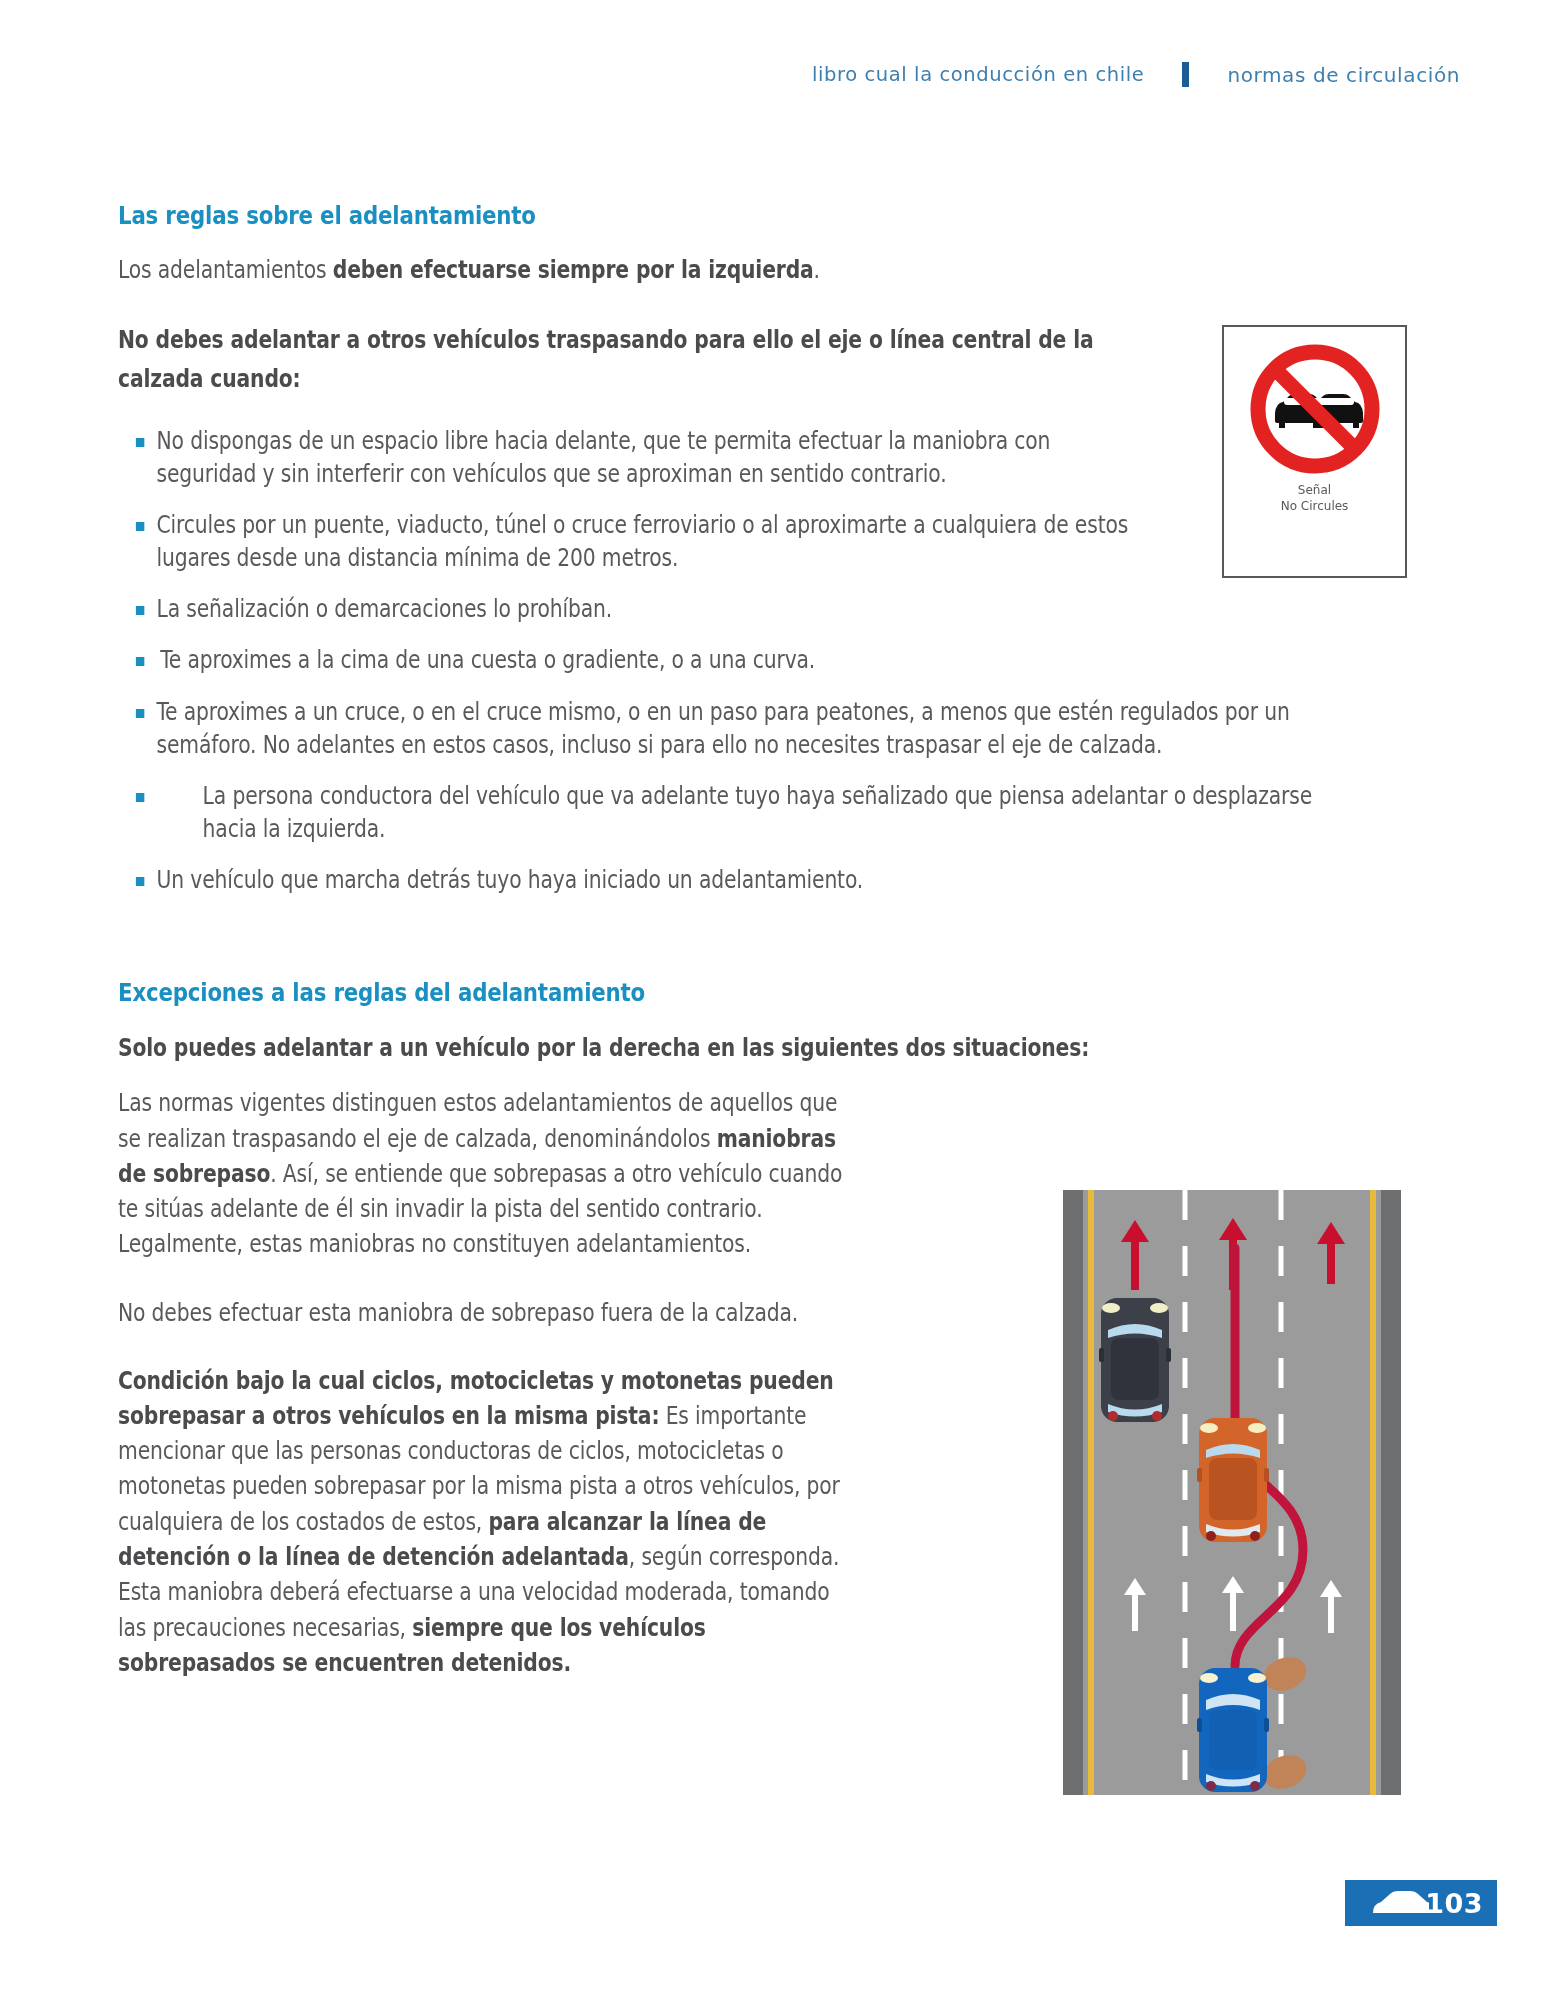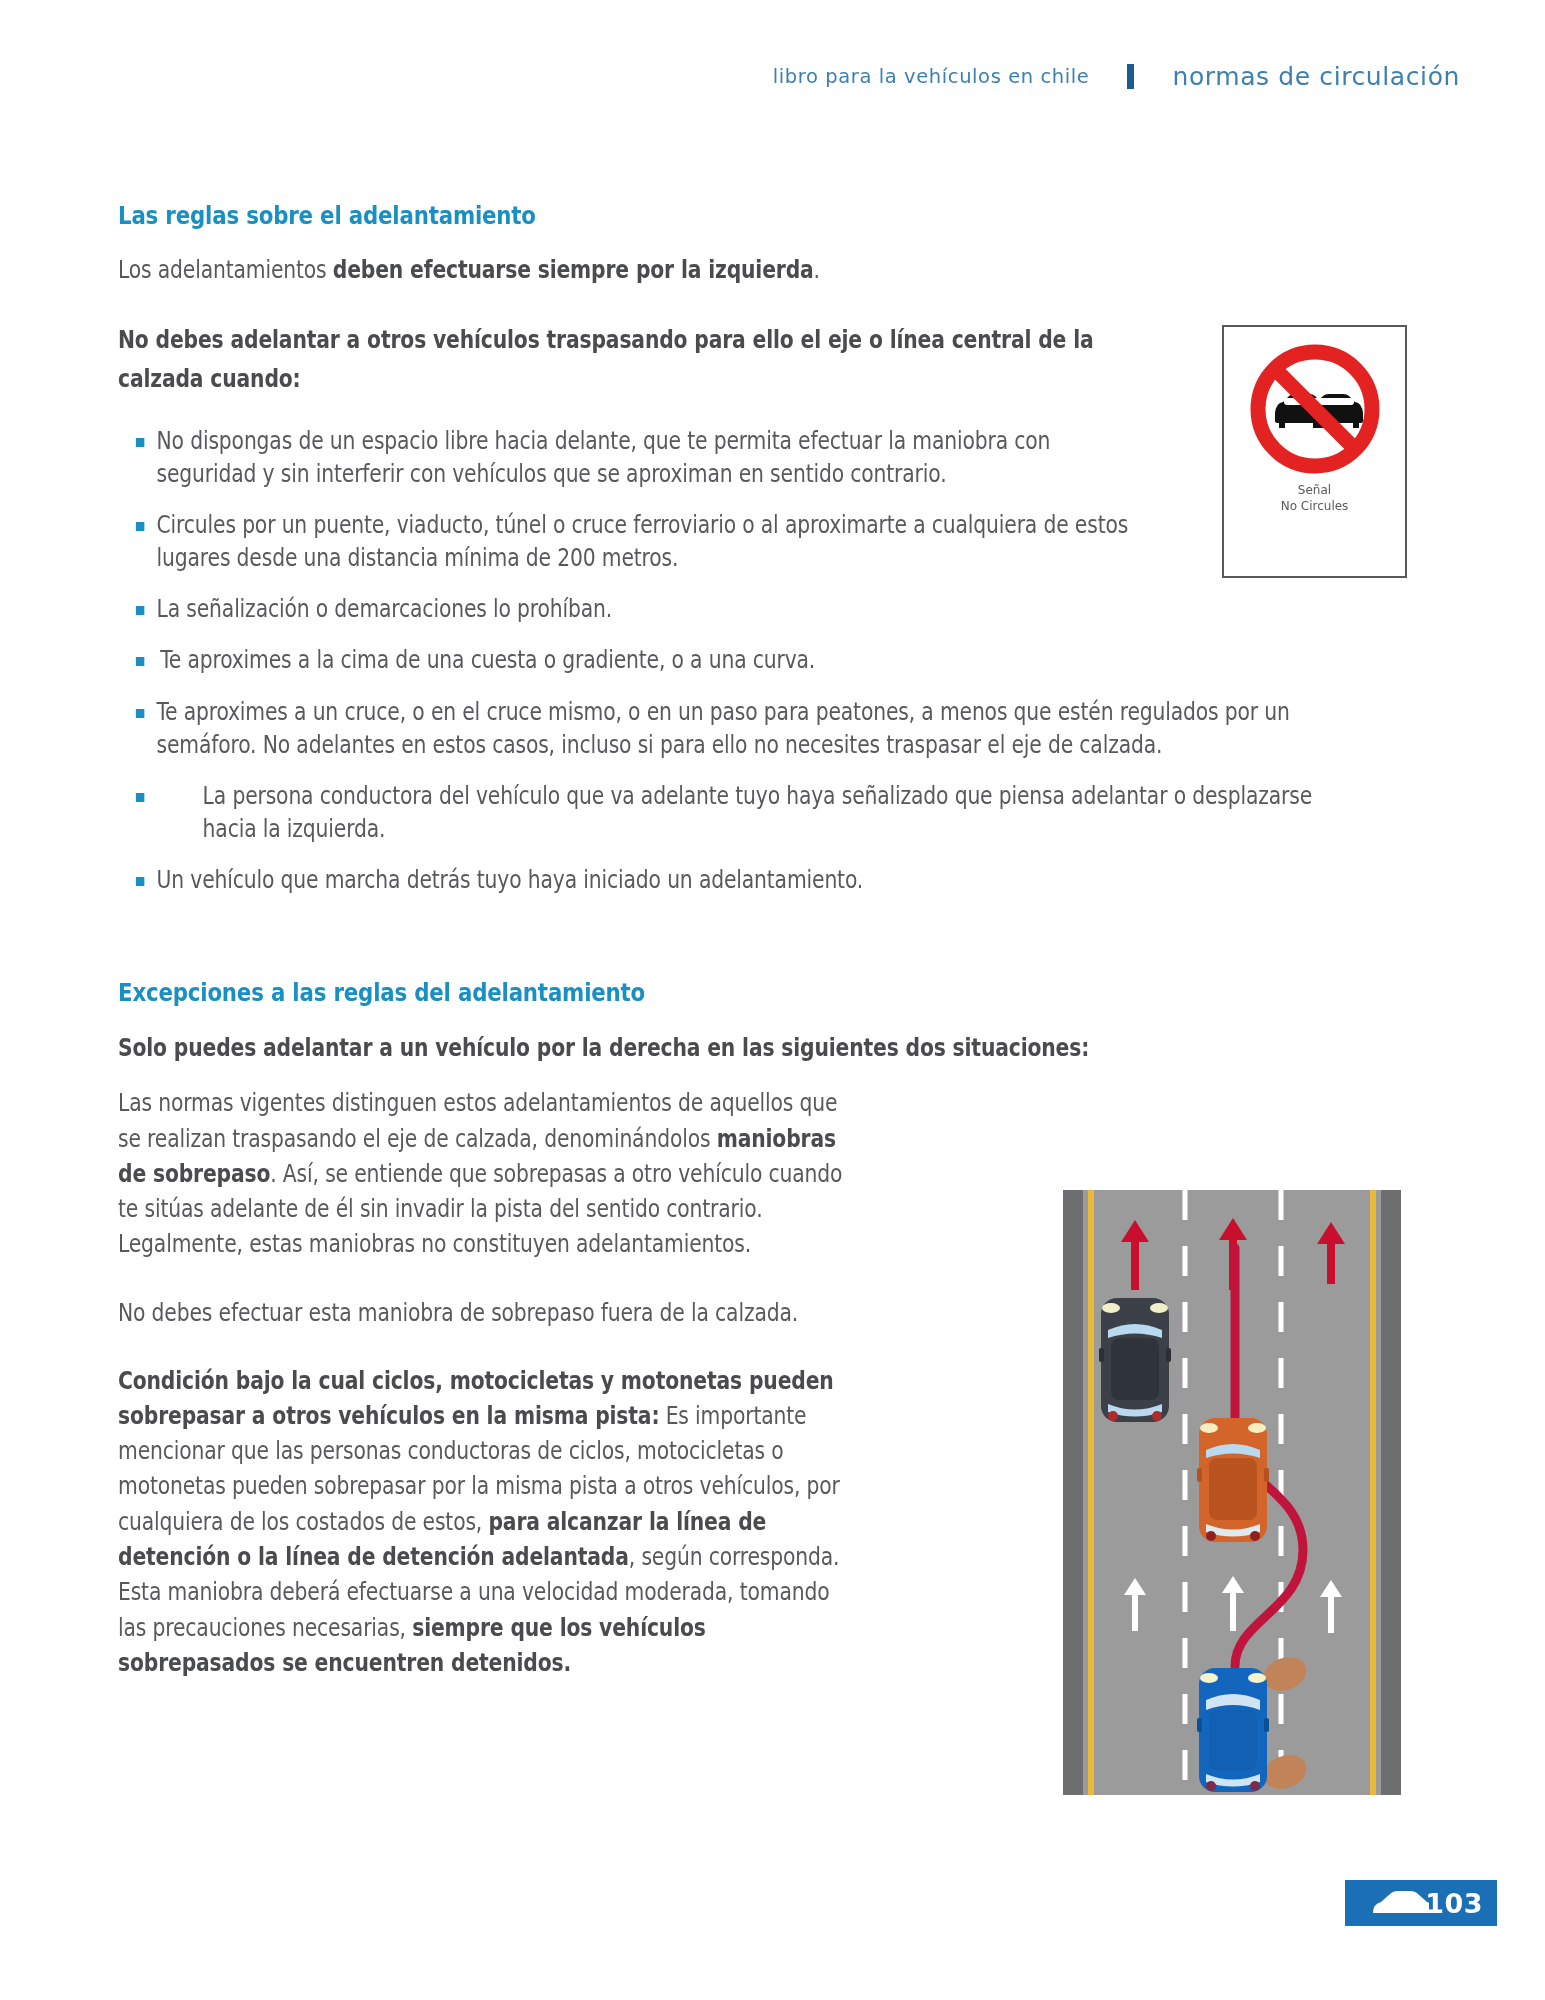--- a/index.html
+++ b/index.html
@@ -35,21 +35,21 @@
   }
   .header-sep {
     width: 7px;
     height: 25px;
     background: #1b5d92;
     margin: 0 38px;
     flex: none;
   }
   .header-right {
     font-family: "DejaVu Sans", sans-serif;
-    font-size: 25px;
+    font-size: 20px;
     letter-spacing: 0.6px;
     color: #3d7fae;
     white-space: nowrap;
   }
 
   
   .content {
     position: absolute;
     left: 118px;
     top: 200px;
@@ -175,21 +175,21 @@
   }
 
   .gap-lg { height: 62px; }
 </style>
 </head>
 <body>
 
 <div class="page">
 
   <div class="header">
-    <span class="header-left">libro para la vehículos en chile</span>
+    <span class="header-left">libro cual la conducción en chile</span>
     <span class="header-sep"></span>
     <span class="header-right">normas de circulación</span>
   </div>
 
   <div class="sign-box">
     <svg width="136" height="136" viewBox="0 0 136 136">
       <circle cx="68" cy="68" r="57" fill="#ffffff" stroke="#E32222" stroke-width="15"></circle>
 
       <g fill="#111111">
 

